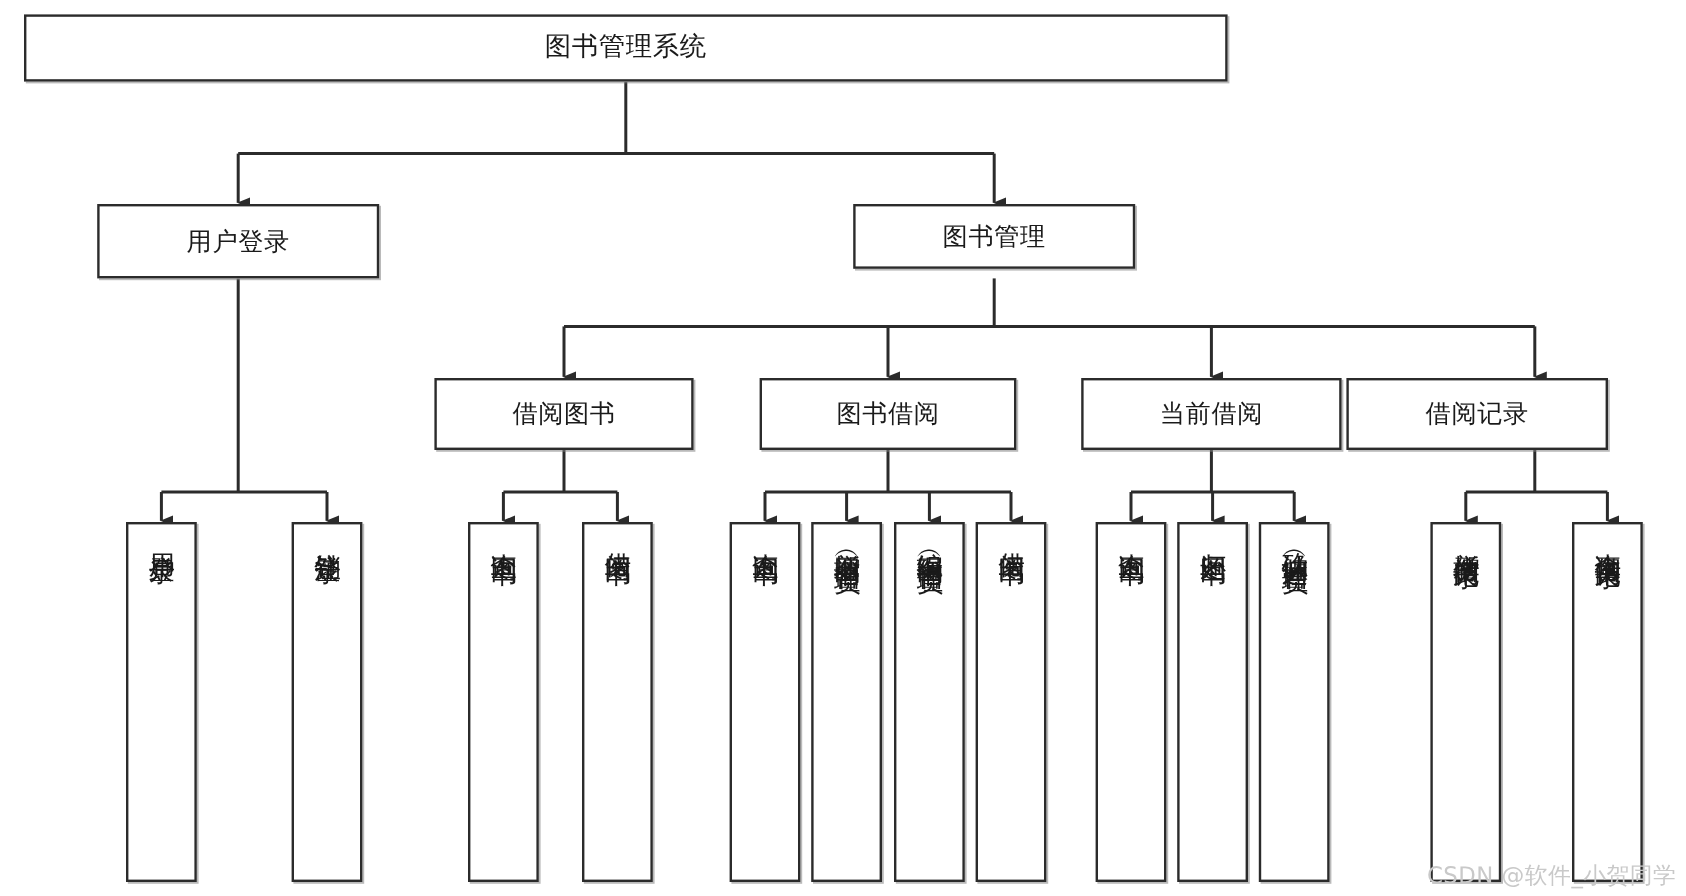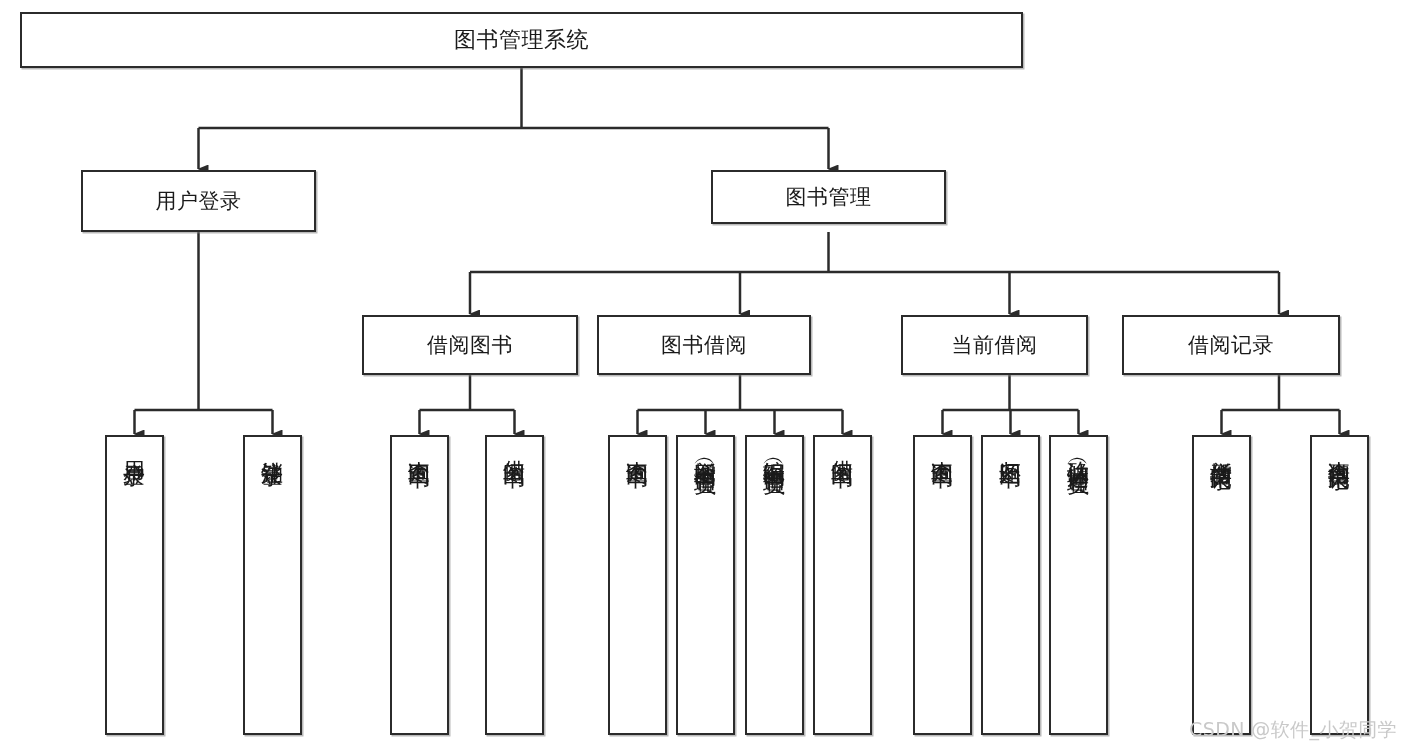--- a/index.html
+++ b/index.html
@@ -126,24 +126,24 @@
       </div>
       <div class="node horizontal" style="left: 81px; top: 170px; width: 235px; height: 62px;">
         <span class="node-label">用户登录</span>
       </div>
       <div class="node horizontal" style="left: 711px; top: 170px; width: 235px; height: 54px;">
         <span class="node-label">图书管理</span>
       </div>
       <div class="node horizontal" style="left: 362px; top: 315px; width: 216px; height: 60px;">
         <span class="node-label">借阅图书</span>
       </div>
-      <div class="node horizontal" style="left: 597px; top: 315px; width: 214px; height: 60px;">
+      <div class="node horizontal" style="left: 633px; top: 315px; width: 214px; height: 60px;">
         <span class="node-label">图书借阅</span>
       </div>
-      <div class="node horizontal" style="left: 901px; top: 315px; width: 187px; height: 60px;">
+      <div class="node horizontal" style="left: 901px; top: 315px; width: 217px; height: 60px;">
         <span class="node-label">当前借阅</span>
       </div>
       <div class="node horizontal" style="left: 1122px; top: 315px; width: 218px; height: 60px;">
         <span class="node-label">借阅记录</span>
       </div>
       <div class="node vertical" style="left: 105px; top: 435px; width: 59px; height: 300px;">
         <span class="node-label">用户登录</span>
       </div>
       <div class="node vertical" style="left: 243px; top: 435px; width: 59px; height: 300px;">
         <span class="node-label">注销登录</span>

